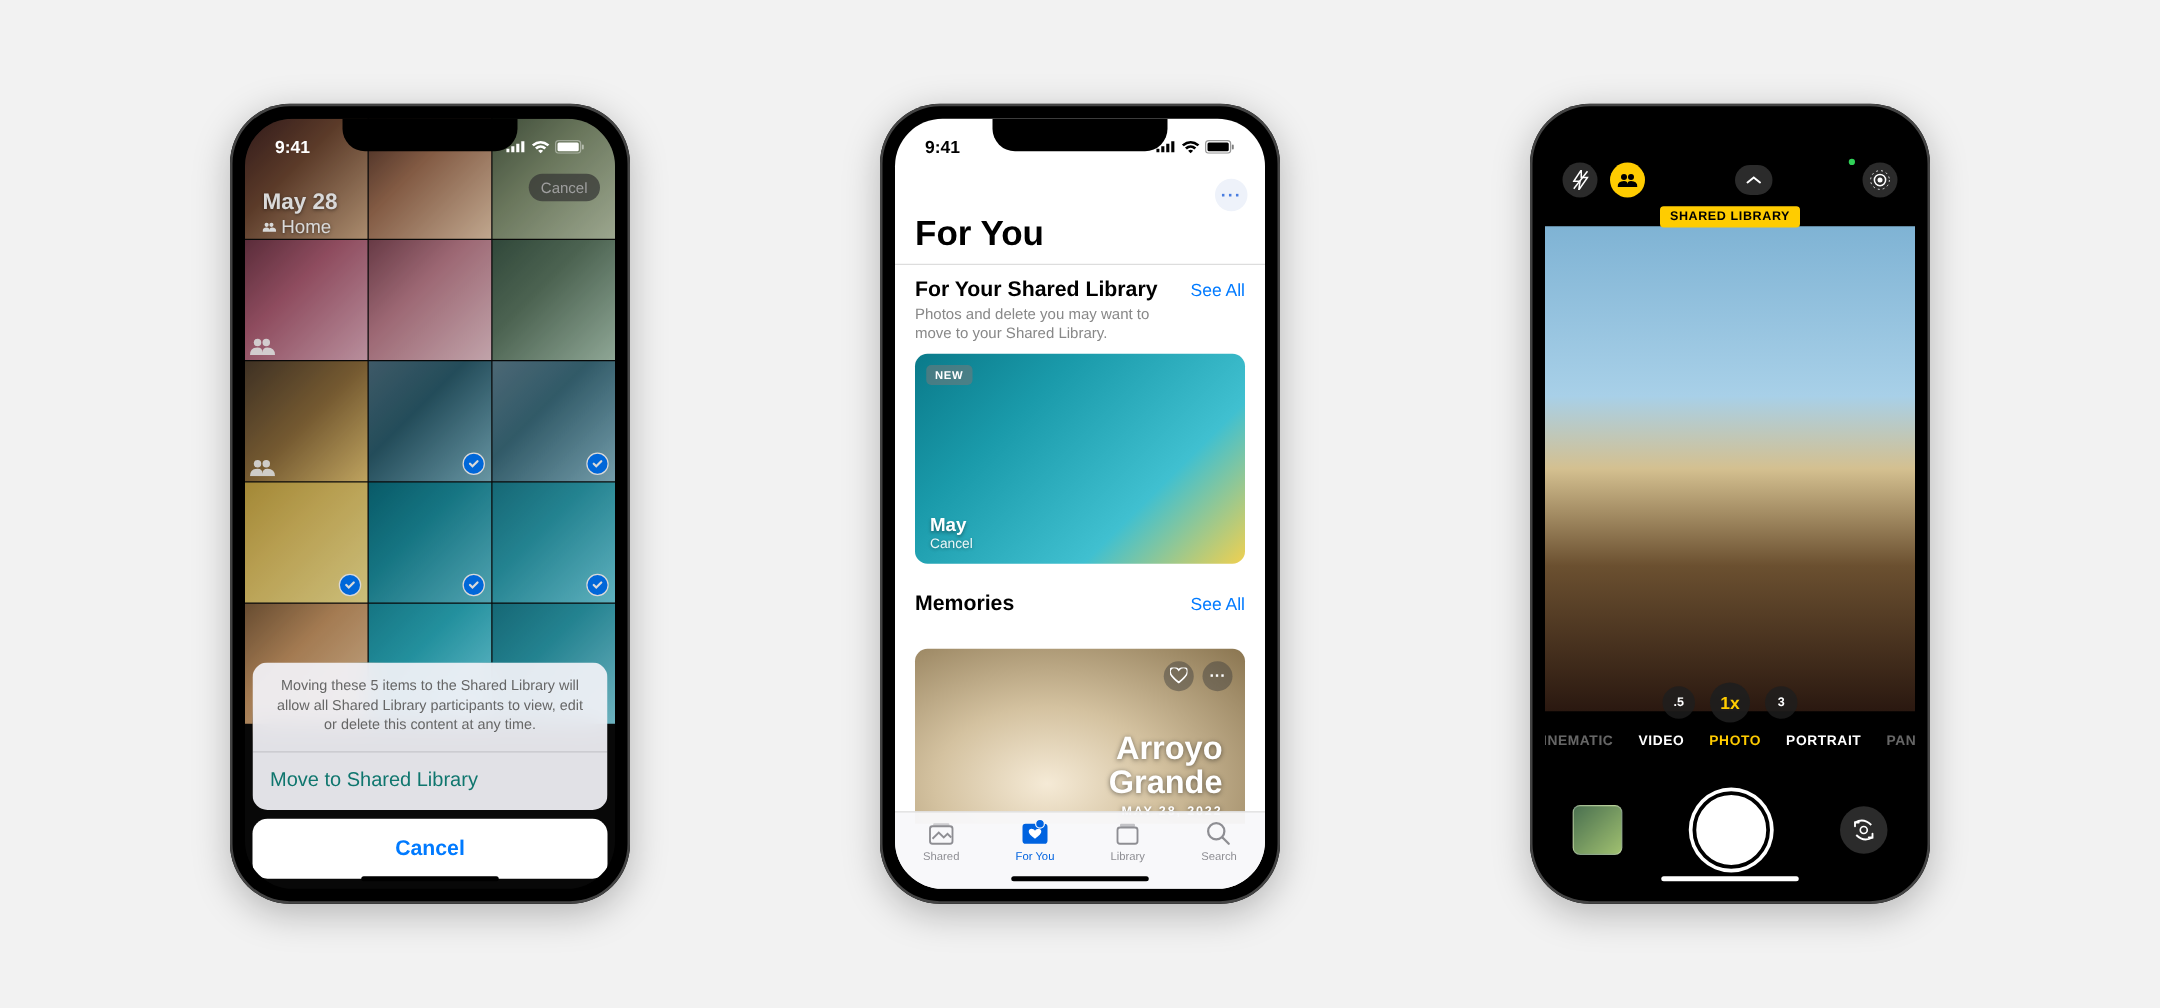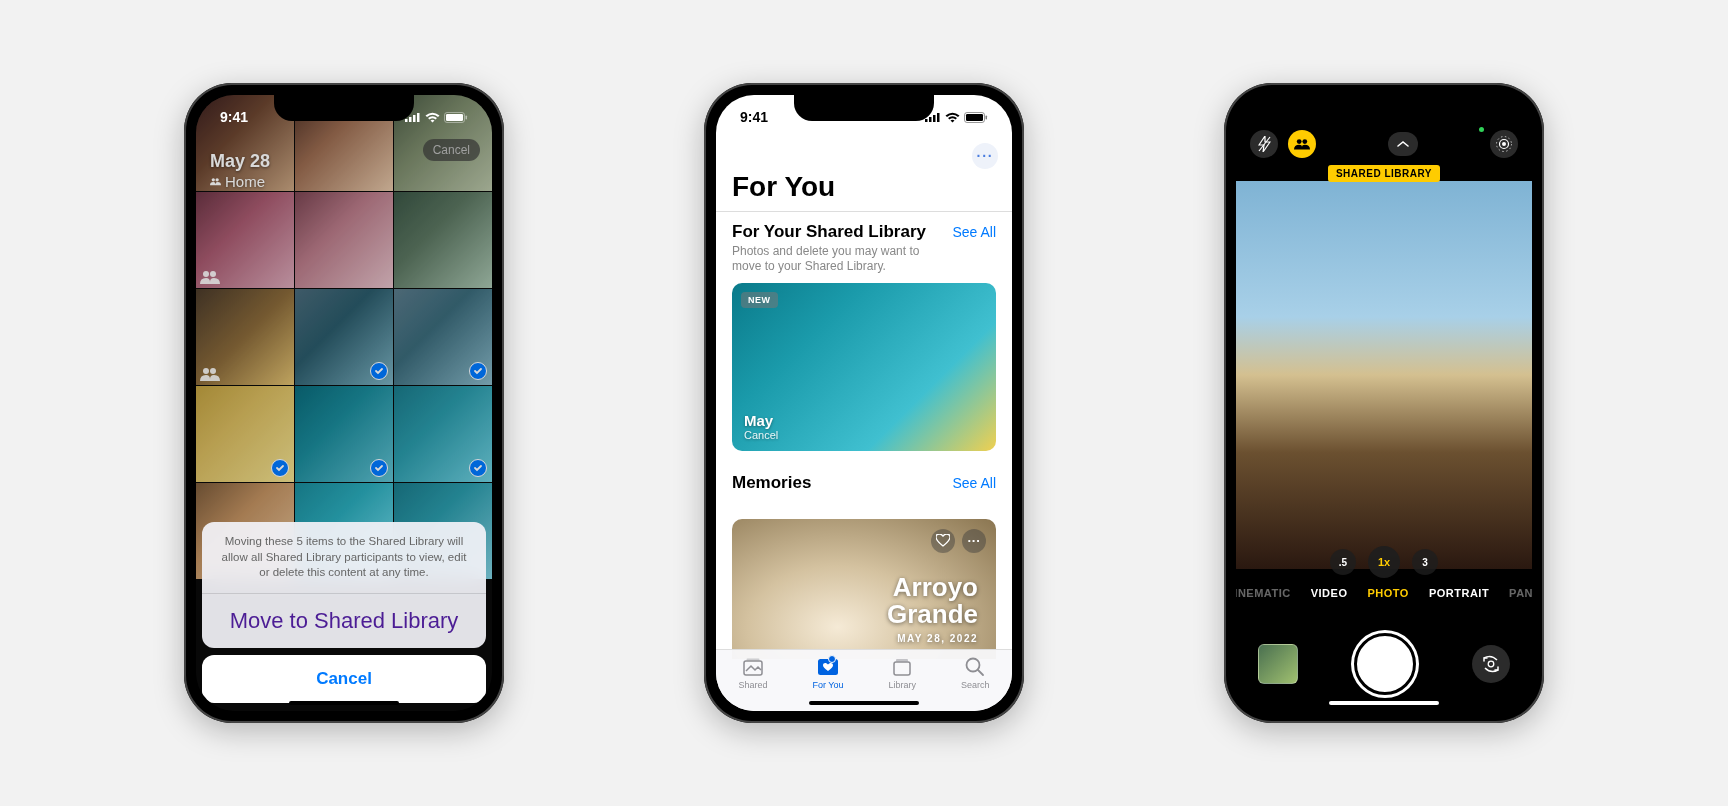--- a/index.html
+++ b/index.html
@@ -39,21 +39,21 @@
   .p1 .checkmark svg { width: 10px; height: 10px; }
   .p1 .share-ico { position: absolute; bottom: 4px; left: 4px; width: 20px; height: 14px; opacity: .9; }
   .p1 .header-info { position: absolute; top: 56px; left: 14px; color: #fff; z-index: 20; text-shadow: 0 1px 3px rgba(0,0,0,.5); }
   .p1 .header-date { font-size: 18px; font-weight: 700; }
   .p1 .header-home { font-size: 15px; display: flex; align-items: center; gap: 4px; margin-top: 1px; }
   .p1 .cancel-top { position: absolute; top: 44px; right: 12px; background: rgba(60,60,60,.7); color: #bbb; font-size: 12px; padding: 4px 10px; border-radius: 12px; z-index: 20; }
   .p1 .sheet-overlay { position: absolute; inset: 0; background: rgba(0,0,0,.15); z-index: 30; }
   .p1 .action-sheet { position: absolute; left: 6px; right: 6px; bottom: 8px; z-index: 35; }
   .p1 .sheet-group { background: rgba(242,242,247,.93); backdrop-filter: blur(10px); border-radius: 12px; overflow: hidden; }
   .p1 .sheet-msg { font-size: 11.5px; color: #666; text-align: center; padding: 12px 14px; border-bottom: .5px solid rgba(0,0,0,.12); line-height: 1.35; }
-  .p1 .sheet-action { text-align: center; padding: 14px; font-size: 22px; color: #4c1d95; }
+  .p1 .sheet-action { text-align: left; padding: 14px; font-size: 16px; color: #0f766e; }
   .p1 .sheet-cancel { margin-top: 7px; background: #fff; border-radius: 12px; text-align: center; padding: 14px; font-size: 17px; font-weight: 600; color: #007aff; }
 
   
   .p2 .screen { background: #fff; }
   .p2 .content { position: absolute; top: 44px; left: 0; right: 0; bottom: 52px; overflow: hidden; }
   .p2 .top-row { display: flex; justify-content: flex-end; padding: 4px 14px 0; }
   .p2 .more-btn { width: 26px; height: 26px; border-radius: 50%; background: #eef2fa; display: flex; align-items: center; justify-content: center; color: #4a7de0; font-weight: 800; font-size: 14px; letter-spacing: 1px; }
   .p2 .big-title { font-size: 28px; font-weight: 800; padding: 2px 16px 8px; }
   .p2 .divider { height: .5px; background: #ddd; margin: 0 0 10px 0; }
   .p2 .section-head { display: flex; justify-content: space-between; align-items: baseline; padding: 0 16px; }
@@ -62,42 +62,42 @@
   .p2 .section-sub { font-size: 12px; color: #888; padding: 2px 16px 8px; line-height: 1.3; max-width: 240px; }
   .p2 .card { margin: 0 16px; border-radius: 10px; overflow: hidden; position: relative; height: 168px; background: linear-gradient(135deg,#0a7a8a,#1a9aaa 30%,#40c0d0 70%,#f0d050); }
   .p2 .card .new-badge { position: absolute; top: 9px; left: 9px; background: rgba(120,120,120,.55); color: #fff; font-size: 9px; font-weight: 700; padding: 3px 7px; border-radius: 4px; letter-spacing: .5px; }
   .p2 .card .card-label { position: absolute; bottom: 10px; left: 12px; color: #fff; text-shadow: 0 1px 3px rgba(0,0,0,.4); }
   .p2 .card .card-title { font-size: 15px; font-weight: 600; }
   .p2 .card .card-sub { font-size: 11px; opacity: .9; }
   .p2 .memories-head { display: flex; justify-content: space-between; align-items: baseline; padding: 22px 16px 26px; }
   .p2 .mem-card { margin: 0 16px; border-radius: 10px; overflow: hidden; position: relative; height: 180px; background: radial-gradient(ellipse at 40% 60%, #f5ead6 0%, #d4c2a0 40%, #8a7550 100%); }
   .p2 .mem-overlay { position: absolute; top: 10px; right: 10px; display: flex; gap: 7px; }
   .p2 .mem-ico { width: 24px; height: 24px; border-radius: 50%; background: rgba(60,60,60,.45); display: flex; align-items: center; justify-content: center; color: #fff; }
-  .p2 .mem-text { position: absolute; bottom: 55px; right: 18px; text-align: right; color: #fff; text-shadow: 0 1px 4px rgba(0,0,0,.5); }
+  .p2 .mem-text { position: absolute; bottom: 44px; right: 18px; text-align: right; color: #fff; text-shadow: 0 1px 4px rgba(0,0,0,.5); }
   .p2 .mem-title { font-size: 26px; font-weight: 700; line-height: 1.05; }
   .p2 .mem-date { font-size: 10px; font-weight: 600; letter-spacing: 1.5px; margin-top: 4px; text-transform: uppercase; }
   .p2 .tabbar { position: absolute; bottom: 0; left: 0; right: 0; height: 62px; background: rgba(248,248,250,.95); border-top: .5px solid #ddd; display: flex; justify-content: space-around; align-items: flex-start; padding-top: 6px; }
   .p2 .tab { display: flex; flex-direction: column; align-items: center; gap: 2px; color: #8e8e93; font-size: 9px; position: relative; }
   .p2 .tab.active { color: #0063e0; }
   .p2 .tab-ico { width: 24px; height: 22px; display: flex; align-items: center; justify-content: center; }
   .p2 .tab .dot { position: absolute; top: -1px; right: 8px; width: 8px; height: 8px; background: #0063e0; border-radius: 50%; border: 1px solid #f8f8fa; }
 
   
   .p3 .screen { background: #000; }
   .p3 .cam-top { position: absolute; top: 30px; left: 0; right: 0; height: 38px; display: flex; justify-content: space-between; align-items: center; padding: 0 14px; z-index: 20; }
   .p3 .cam-top-left, .p3 .cam-top-right { display: flex; gap: 10px; align-items: center; }
   .p3 .cam-ico { width: 28px; height: 28px; border-radius: 50%; background: rgba(50,50,50,.85); display: flex; align-items: center; justify-content: center; color: #fff; }
   .p3 .cam-ico.yellow { background: #ffcc00; color: #000; }
   .p3 .cam-ico.chev { width: 30px; height: 24px; border-radius: 12px; }
   .p3 .shared-badge-wrap { position: absolute; top: 70px; left: 0; right: 0; display: flex; justify-content: center; z-index: 25; }
   .p3 .shared-badge { background: #ffcc00; color: #000; font-size: 10px; font-weight: 800; letter-spacing: .5px; padding: 3px 8px; border-radius: 3px; }
   .p3 .viewfinder { position: absolute; top: 86px; left: 0; right: 0; height: 388px; background: linear-gradient(180deg,#7fb3d4 0%,#a8d0e8 35%,#d4c090 50%,#6b5030 70%,#2a1810 100%); }
   .p3 .zoom-row { position: absolute; top: 454px; left: 0; right: 0; display: flex; justify-content: center; gap: 12px; z-index: 20; }
   .p3 .zoom-btn { min-width: 26px; height: 26px; border-radius: 50%; background: rgba(30,30,30,.8); color: #fff; font-size: 10px; font-weight: 600; display: flex; align-items: center; justify-content: center; }
-  .p3 .zoom-btn.active { background: rgba(30,30,30,.9); color: #ffcc00; font-size: 11px; width: 32px; height: 32px; margin-top: -3px; }
+  .p3 .zoom-btn.active { background: rgba(30,30,30,.9); color: #ffcc00; font-size: 14px; width: 32px; height: 32px; margin-top: -3px; }
   .p3 .mode-row { position: absolute; top: 492px; left: 0; right: 0; display: flex; justify-content: center; gap: 20px; color: #fff; font-size: 11px; font-weight: 600; letter-spacing: .5px; z-index: 20; overflow: hidden; }
   .p3 .mode-row .mode.active { color: #ffcc00; }
   .p3 .mode-row .mode.edge { opacity: .4; }
   .p3 .controls { position: absolute; bottom: 16px; left: 0; right: 0; display: flex; justify-content: space-between; align-items: center; padding: 0 22px; z-index: 20; }
   .p3 .last-photo { width: 40px; height: 40px; border-radius: 6px; background: linear-gradient(135deg,#4a7050,#a0c070); border: 1px solid rgba(255,255,255,.3); }
   .p3 .shutter { width: 62px; height: 62px; border-radius: 50%; background: #fff; border: 3px solid #000; box-shadow: 0 0 0 3px #fff; }
   .p3 .flip-cam { width: 38px; height: 38px; border-radius: 50%; background: rgba(50,50,50,.85); display: flex; align-items: center; justify-content: center; color: #fff; }
   .p3 .green-dot { position: absolute; top: 32px; right: 48px; width: 5px; height: 5px; background: #30d158; border-radius: 50%; z-index: 30; }
 </style>
 </head>

